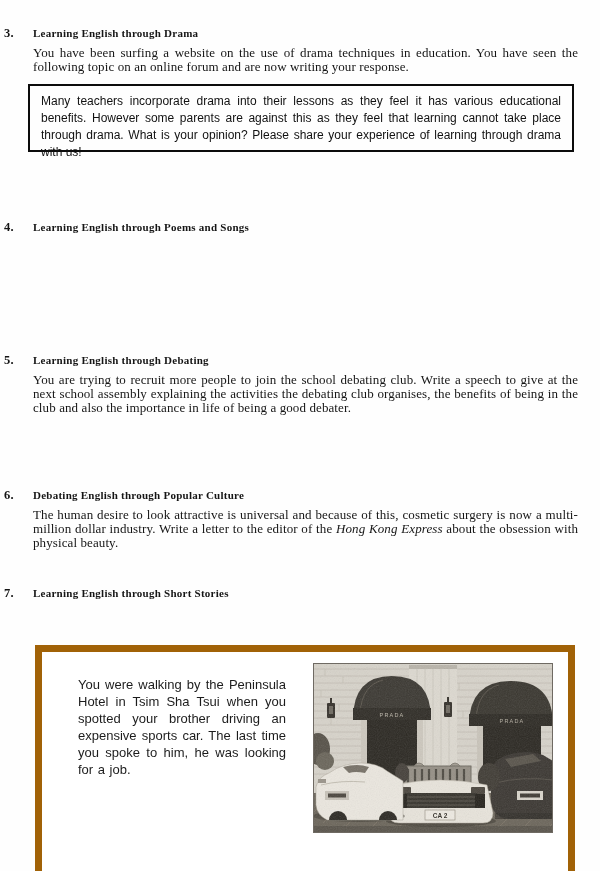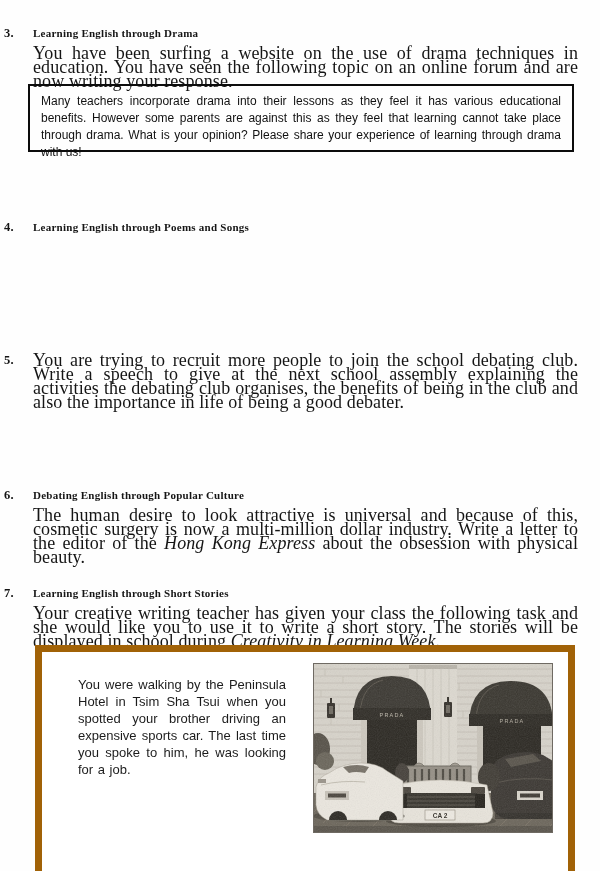--- a/index.html
+++ b/index.html
@@ -12,21 +12,21 @@
   .sec .num{
     position:absolute;left:4px;top:0;font-size:12.5px;line-height:15px;
     font-weight:bold;letter-spacing:.2px;
   }
   .sec .content{margin:0 22px 0 33px;}
   .sec .title{
     font-weight:bold;font-size:11px;line-height:15px;margin:0 0 5px 0;
     letter-spacing:.25px;
   }
   .sec .body{
-    font-size:18px;line-height:14px;text-align:justify;margin:0;
+    font-size:13px;line-height:14px;text-align:justify;margin:0;
     letter-spacing:.1px;
   }
   .forum-box{
     position:absolute;left:28px;top:84px;width:546px;height:68px;
     box-sizing:border-box;border:2px solid #0c0c0c;
     padding:7px 11px 0 11px;
     font-family:"Liberation Sans",sans-serif;
     font-size:12px;line-height:17px;text-align:justify;color:#111;
   }
   .forum-box p{margin:0;}
@@ -67,37 +67,37 @@
   <div class="sec" style="top:220px">
     <span class="num">4.</span>
     <div class="content">
       <div class="title">Learning English through Poems and Songs</div>
     </div>
   </div>
 
   <div class="sec" style="top:353px">
     <span class="num">5.</span>
     <div class="content">
+      <div class="title">Learning English through Debating</div>
       <p class="body">You are trying to recruit more people to join the school debating club.  Write a speech to give at the next school assembly explaining the activities the debating club organises, the benefits of being in the club and also the importance in life of being a good debater.</p>
     </div>
   </div>
 
   <div class="sec" style="top:488px">
     <span class="num">6.</span>
     <div class="content">
       <div class="title">Debating English through Popular Culture</div>
       <p class="body"><span>The human desire to look attractive is universal and because of this, cosmetic surgery is now a multi-million dollar industry.  Write a letter to the editor of the </span><em>Hong Kong Express</em><span> about the obsession with physical beauty.</span></p>
     </div>
   </div>
 
   <div class="sec" style="top:586px">
     <span class="num">7.</span>
     <div class="content">
       <div class="title">Learning English through Short Stories</div>
-      <p class="body"><span>Your creative writing teacher has given your class the following task and she would like you to use it to write a short story.  The stories will be displayed in school during </span><em>Creativity in Learning Week</em><span>.</span></p>
     </div>
   </div>
 
   <div class="task-box">
     <div class="task-text">
       <p>You were walking by the Peninsula Hotel in Tsim Sha Tsui when you spotted your brother driving an expensive sports car. The last time you spoke to him, he was looking for a job.</p>
     </div>
 
     <svg class="photo" viewBox="0 0 240 170" xmlns="http://www.w3.org/2000/svg">
       <defs>

